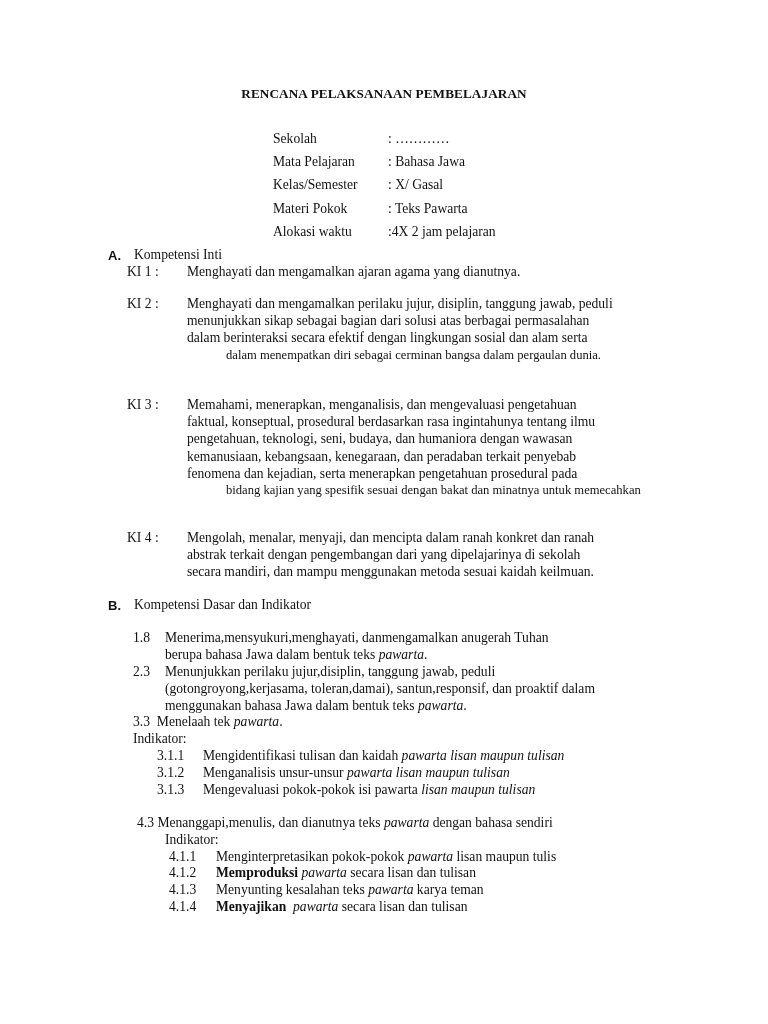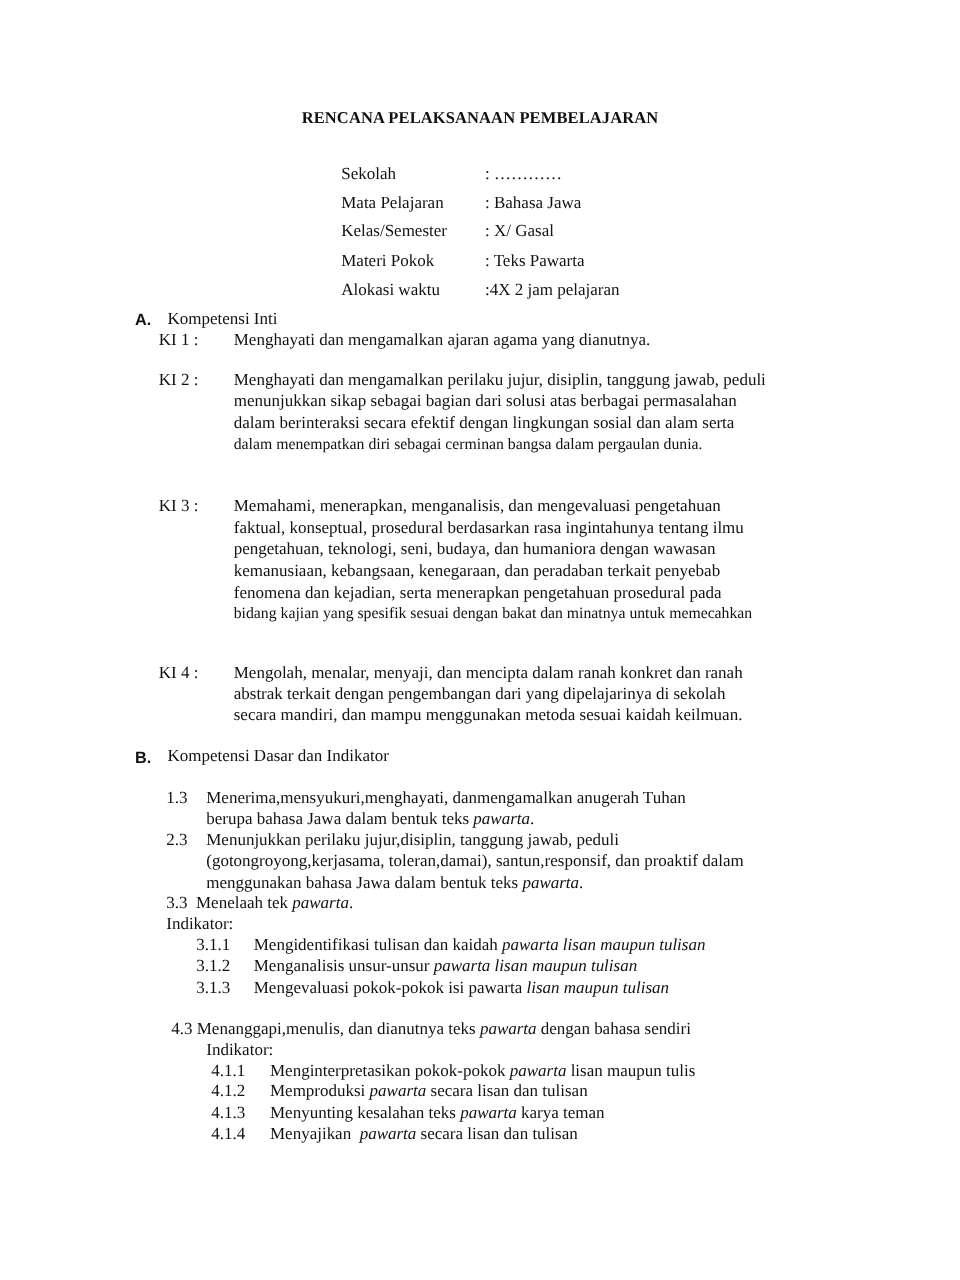--- a/index.html
+++ b/index.html
@@ -7,23 +7,23 @@
          font-family:"Liberation Serif", serif; color:#111111; font-size:13.6px; }
   .abs { position:absolute; white-space:nowrap; line-height:17px; }
   .title { left:0; width:768px; text-align:center; top:85px; font-weight:bold; font-size:13.2px; letter-spacing:0.1px; }
   .hdr-label { left:273px; }
   .hdr-value { left:388px; }
   .sec-letter { font-family:"Liberation Sans", sans-serif; font-weight:bold; font-size:13px; }
   .sec-title { font-weight:normal; }
   .ki-label { left:127px; }
   .ki-text { left:187px; }
   .ki-line { display:block; line-height:17.2px; white-space:nowrap; }
-  .small { font-size:12.6px; }
+  .small { font-size:12.6px;margin-left:39px; }
   i { }
-  b { font-weight:normal; }
+  b { font-weight:bold; }
 </style>
 </head>
 <body>
 
 <div>
 
   <div class="abs title">RENCANA PELAKSANAAN PEMBELAJARAN</div>
 
   <div>
     <div class="abs hdr-label" style="top:130px">Sekolah</div>
@@ -78,21 +78,21 @@
       <span class="ki-line">secara mandiri, dan mampu menggunakan metoda sesuai kaidah keilmuan.</span>
     </div>
   </div>
 
   <div>
     <div class="abs sec-letter" style="left:108px; top:597px">B.</div>
     <div class="abs sec-title" style="left:134px; top:596px">Kompetensi Dasar dan Indikator</div>
   </div>
 
   <div>
-    <div class="abs" style="left:133px; top:629px">1.3</div>
+    <div class="abs" style="left:133px; top:629px">1.8</div>
     <div class="abs" style="left:165px; top:629px">Menerima,mensyukuri,menghayati, danmengamalkan anugerah Tuhan</div>
     <div class="abs" style="left:165px; top:646px"><span>berupa bahasa Jawa dalam bentuk teks </span><i>pawarta</i><span>.</span></div>
   </div>
 
   <div>
     <div class="abs" style="left:133px; top:663px">2.3</div>
     <div class="abs" style="left:165px; top:663px">Menunjukkan perilaku jujur,disiplin, tanggung jawab, peduli</div>
     <div class="abs" style="left:165px; top:680px">(gotongroyong,kerjasama, toleran,damai), santun,responsif, dan proaktif dalam</div>
     <div class="abs" style="left:165px; top:697px"><span>menggunakan bahasa Jawa dalam bentuk teks </span><i>pawarta</i><span>.</span></div>
   </div>

